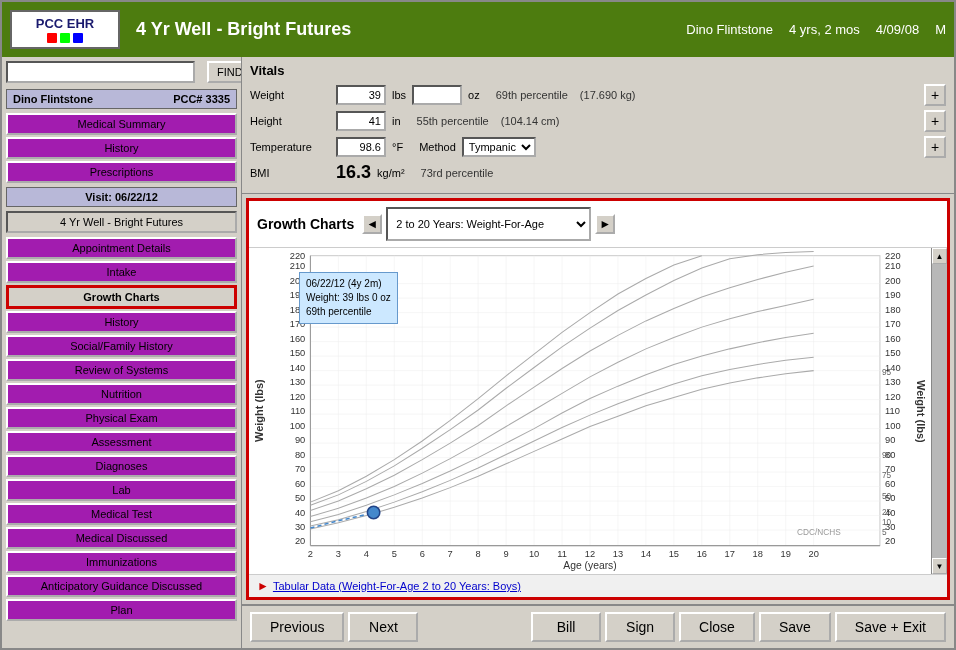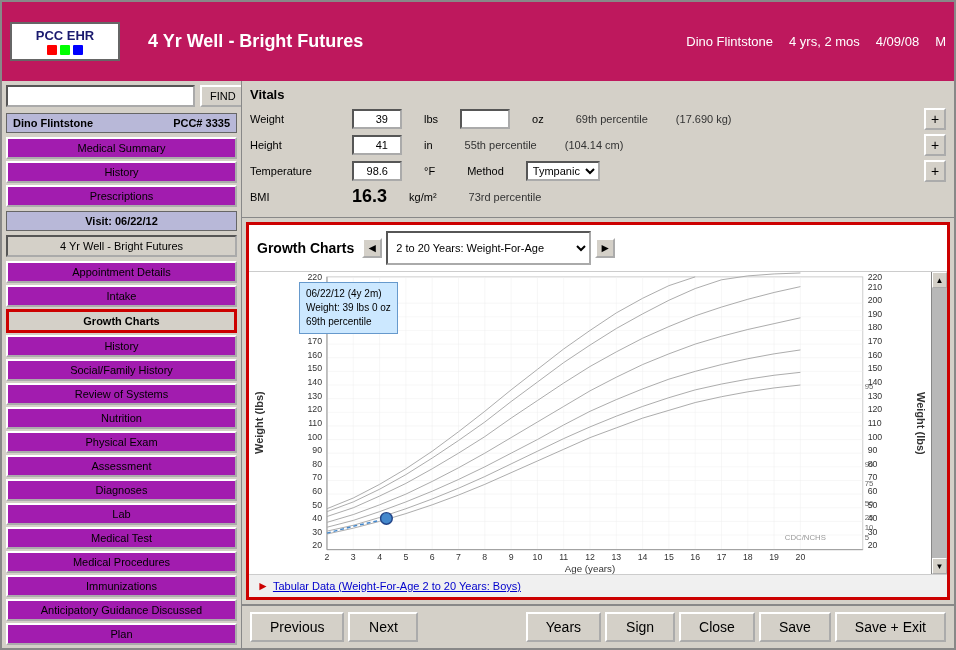--- a/index.html
+++ b/index.html
@@ -1,59 +1,59 @@
 <!DOCTYPE html>
 <html><head>
   <meta charset="utf-8">
   <style>
     * { box-sizing: border-box; margin: 0; padding: 0; }
     body { font-family: Arial, sans-serif; font-size: 12px; background: #d4d0c8; width: 956px; height: 650px; overflow: hidden; }
 
     .window { width: 956px; height: 650px; background: #d4d0c8; border: 2px solid #888; display: flex; flex-direction: column; }
 
     
-    .title-bar { background: #be185d; color: white; display: flex; align-items: center; padding: 20px 8px; gap: 28px; min-height: 36px; }
+    .title-bar { background: #4d7c0f; color: white; display: flex; align-items: center; padding: 8px 8px; gap: 16px; min-height: 36px; }
     .title-bar-left { background: white; color: #1a1a6e; border: 2px solid #666; padding: 4px 10px; font-weight: bold; font-size: 13px; text-align: center; min-width: 110px; }
     .title-bar-left .dots { display: flex; gap: 3px; justify-content: center; margin-top: 2px; }
     .dot { width: 10px; height: 10px; border-radius: 1px; }
     .dot-red { background: red; }
     .dot-green { background: lime; }
     .dot-blue { background: blue; }
     .title-bar-main { font-size: 18px; font-weight: bold; color: white; flex: 1; }
     .patient-info { display: flex; gap: 16px; align-items: center; }
     .patient-info span { color: white; font-size: 13px; }
 
     
     .main { display: flex; flex: 1; overflow: hidden; }
 
     
     .sidebar { width: 240px; background: #d4d0c8; border-right: 1px solid #888; display: flex; flex-direction: column; padding: 4px; gap: 2px; overflow-y: auto; }
 
-    .search-row { display: flex; gap: 5px; margin-bottom: 4px; }
+    .search-row { display: flex; gap: 12px; margin-bottom: 4px; }
     .search-input { flex: 1; height: 22px; border: 2px inset #aaa; background: white; padding: 2px 4px; }
     .find-btn { background: #d4d0c8; border: 2px outset #fff; padding: 2px 8px; font-size: 11px; cursor: pointer; }
 
     .patient-header { background: #b8b8d8; border: 1px solid #666; padding: 3px 6px; display: flex; justify-content: space-between; margin-bottom: 2px; font-size: 11px; font-weight: bold; }
 
     .sidebar-btn { background: #a21caf; border: 2px outset #fff; padding: 3px 6px; text-align: center; cursor: pointer; font-size: 11px; width: 100%; }
     .sidebar-btn.active { border: 3px solid #cc0000; background: #d4d0c8; font-weight: bold; }
 
     .visit-header { background: #b8b8d8; border: 1px solid #666; padding: 3px 6px; text-align: center; font-size: 11px; font-weight: bold; margin: 2px 0; }
 
     .visit-name { background: #d4d0c8; border: 2px inset #aaa; padding: 3px 6px; text-align: center; font-size: 11px; margin-bottom: 2px; }
 
     
     .content { flex: 1; display: flex; flex-direction: column; background: #d4d0c8; overflow: hidden; }
 
     
     .vitals-section { background: #d4d0c8; padding: 6px 8px; border-bottom: 1px solid #888; }
     .vitals-title { font-size: 13px; font-weight: bold; margin-bottom: 6px; }
-    .vitals-row { display: flex; align-items: center; gap: 22px; margin-bottom: 4px; }
+    .vitals-row { display: flex; align-items: center; gap: 6px; margin-bottom: 4px; }
     .vitals-label { width: 80px; font-size: 11px; }
-    .vitals-input { width: 50px; height: 20px; border: 2px inset #aaa; background: white; text-align: right; padding: 1px 12px; font-size: 11px; }
+    .vitals-input { width: 50px; height: 20px; border: 2px inset #aaa; background: white; text-align: right; padding: 1px 3px; font-size: 11px; }
     .vitals-unit { font-size: 11px; }
     .vitals-pct { font-size: 11px; color: #333; margin-left: 10px; }
     .vitals-metric { font-size: 11px; color: #333; margin-left: 6px; }
     .plus-btn { background: #d4d0c8; border: 2px outset #fff; width: 22px; height: 22px; display: flex; align-items: center; justify-content: center; cursor: pointer; font-size: 14px; margin-left: auto; }
     .method-label { font-size: 11px; margin-left: 10px; }
     .method-select { height: 20px; border: 2px inset #aaa; background: white; font-size: 11px; padding: 1px; }
     .bmi-value { font-size: 18px; font-weight: bold; }
     .bmi-unit { font-size: 11px; }
 
     
@@ -73,21 +73,21 @@
 
     .chart-scrollbar { width: 16px; background: #d4d0c8; border-left: 1px solid #888; display: flex; flex-direction: column; }
     .scroll-btn { background: #d4d0c8; border: 1px outset #fff; height: 16px; display: flex; align-items: center; justify-content: center; cursor: pointer; font-size: 8px; }
     .scroll-track { flex: 1; background: #b8b8b8; }
 
     .chart-bottom { padding: 4px 8px; background: #f0f0f0; border-top: 1px solid #ccc; display: flex; align-items: center; gap: 4px; }
     .tabular-link { font-size: 11px; color: #0000cc; cursor: pointer; text-decoration: underline; }
     .triangle { color: #cc0000; font-size: 12px; }
 
     
-    .tooltip-box { position: absolute; top: 10px; left: 30px; background: #cce8ff; border: 1px solid #6699cc; padding: 4px 6px; font-size: 10px; line-height: 1.4; }
+    .tooltip-box { position: absolute; top: 24px; left: 30px; background: #cce8ff; border: 1px solid #6699cc; padding: 4px 6px; font-size: 10px; line-height: 1.4; }
 
     
     .bottom-bar { display: flex; align-items: center; justify-content: flex-start; padding: 6px 8px; gap: 4px; background: #d4d0c8; border-top: 2px solid #888; }
     .bottom-btn { background: #d4d0c8; border: 2px outset #fff; padding: 5px 18px; font-size: 14px; cursor: pointer; min-width: 70px; text-align: center; }
     .spacer { flex: 1; }
   </style>
 </head>
 <body>
 
 <div class="window">
@@ -133,21 +133,21 @@
       <button class="sidebar-btn active">Growth Charts</button>
       <button class="sidebar-btn">History</button>
       <button class="sidebar-btn">Social/Family History</button>
       <button class="sidebar-btn">Review of Systems</button>
       <button class="sidebar-btn">Nutrition</button>
       <button class="sidebar-btn">Physical Exam</button>
       <button class="sidebar-btn">Assessment</button>
       <button class="sidebar-btn">Diagnoses</button>
       <button class="sidebar-btn">Lab</button>
       <button class="sidebar-btn">Medical Test</button>
-      <button class="sidebar-btn">Medical Procedures</button>
+      <button class="sidebar-btn">Medical Discussed</button>
       <button class="sidebar-btn">Immunizations</button>
       <button class="sidebar-btn">Anticipatory Guidance Discussed</button>
       <button class="sidebar-btn">Plan</button>
     </div>
 
     <div class="content">
 
       <div class="vitals-section">
         <div class="vitals-title">Vitals</div>
 
@@ -382,21 +382,21 @@
         <div class="chart-bottom">
           <span class="triangle">►</span>
           <span class="tabular-link">Tabular Data  (Weight-For-Age 2 to 20 Years: Boys)</span>
         </div>
       </div>
 
       <div class="bottom-bar">
         <button class="bottom-btn">Previous</button>
         <button class="bottom-btn">Next</button>
         <div class="spacer"></div>
-        <button class="bottom-btn">Years</button>
+        <button class="bottom-btn">Bill</button>
         <button class="bottom-btn">Sign</button>
         <button class="bottom-btn">Close</button>
         <button class="bottom-btn">Save</button>
         <button class="bottom-btn">Save + Exit</button>
       </div>
     </div>
   </div>
 </div>
 
 </body></html>

